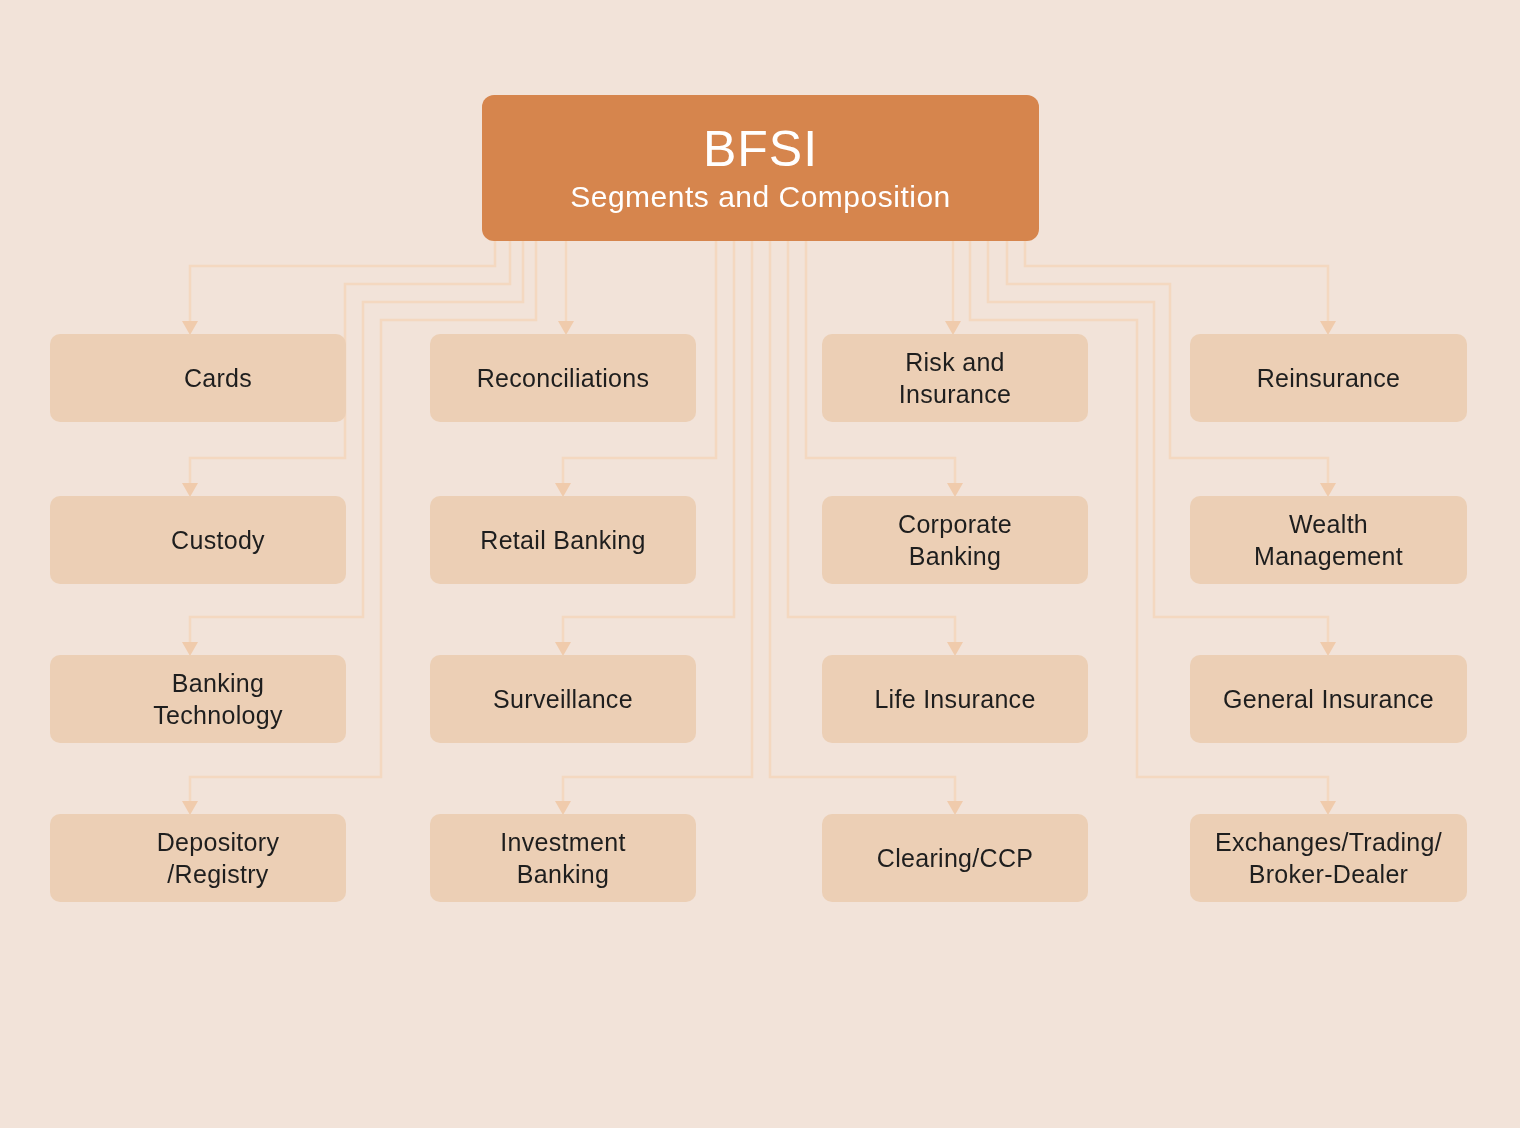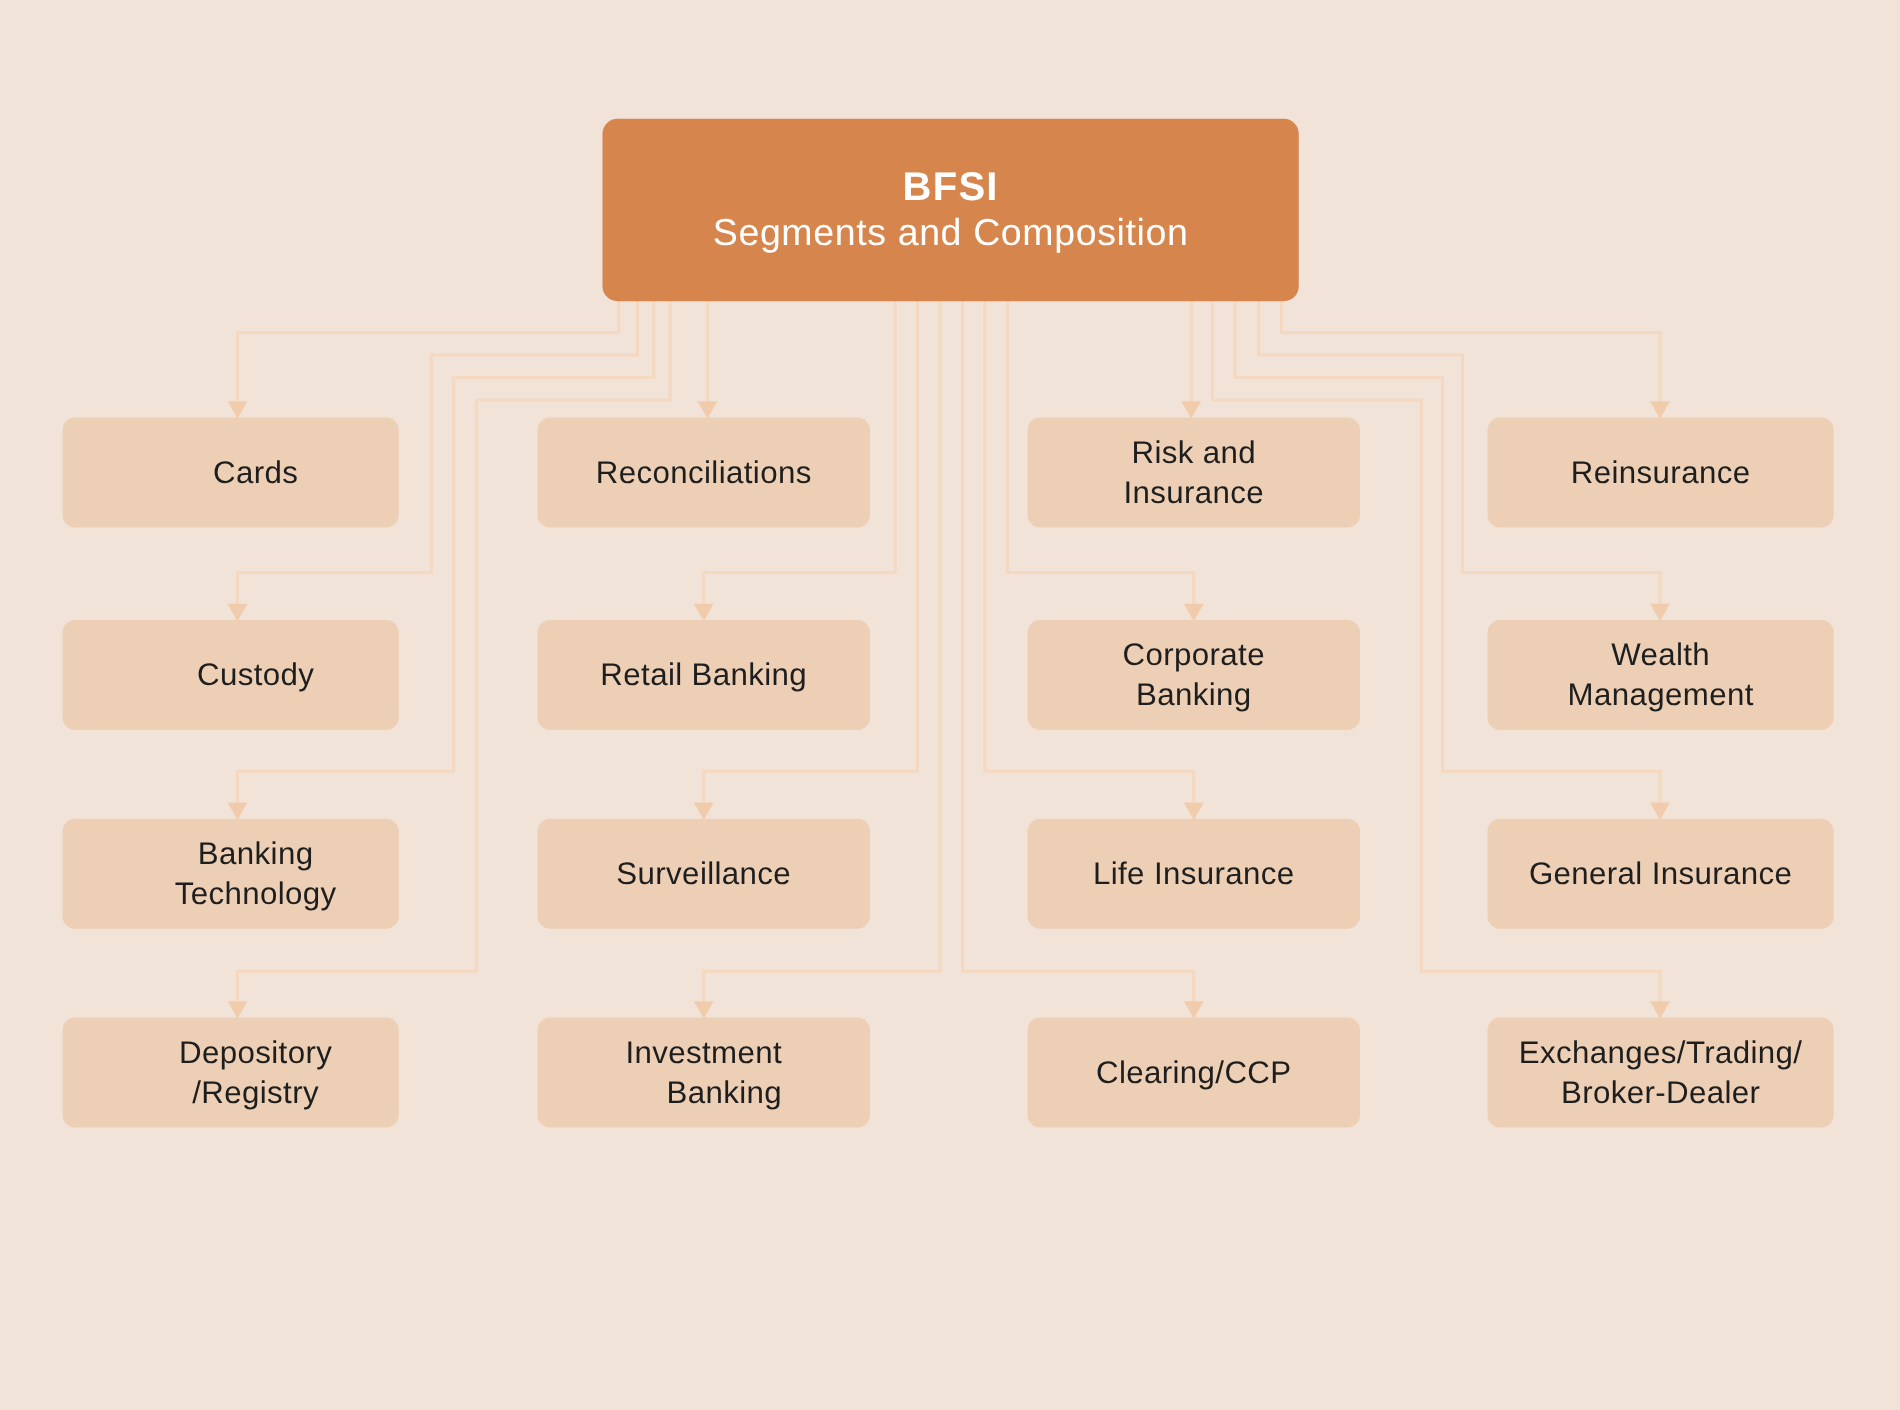--- a/index.html
+++ b/index.html
@@ -23,31 +23,31 @@
   svg.connectors{position:absolute;left:0;top:0;width:1520px;height:1128px;}
   svg.connectors path{fill:none;stroke:var(--connector);stroke-width:2.5;}
   svg.connectors polygon{fill:var(--arrow);}
 
   .header-box{
     position:absolute;left:482px;top:95px;width:557px;height:146px;
     background:var(--header);border-radius:12px;
     display:flex;flex-direction:column;align-items:center;justify-content:center;
     color:var(--header-text);text-align:center;
   }
-  .header-title{font-size:32px;font-weight:700;letter-spacing:1px;line-height:1.15;}
+  .header-title{font-size:50px;font-weight:400;letter-spacing:1px;line-height:1.15;}
   .header-subtitle{font-size:30px;font-weight:400;letter-spacing:0.5px;line-height:1.25;}
 
   .node{
     position:absolute;height:88px;background:var(--box);border-radius:10px;
     display:flex;align-items:center;justify-content:center;text-align:center;
     color:var(--text);font-size:25px;line-height:1.28;white-space:pre-line;
     letter-spacing:0.3px;
   }
-  .col1{left:50px;width:269px;padding-left:40px;}
-  .col2{left:430px;width:266px;text-align:right;}
+  .col1{left:50px;width:296px;padding-left:40px;}
+  .col2{left:430px;width:266px;}
   .col3{left:822px;width:266px;}
   .col4{left:1190px;width:277px;}
   .row1{top:334px;}
   .row2{top:496px;}
   .row3{top:655px;}
   .row4{top:814px;}
 </style>
 </head>
 <body>
 

